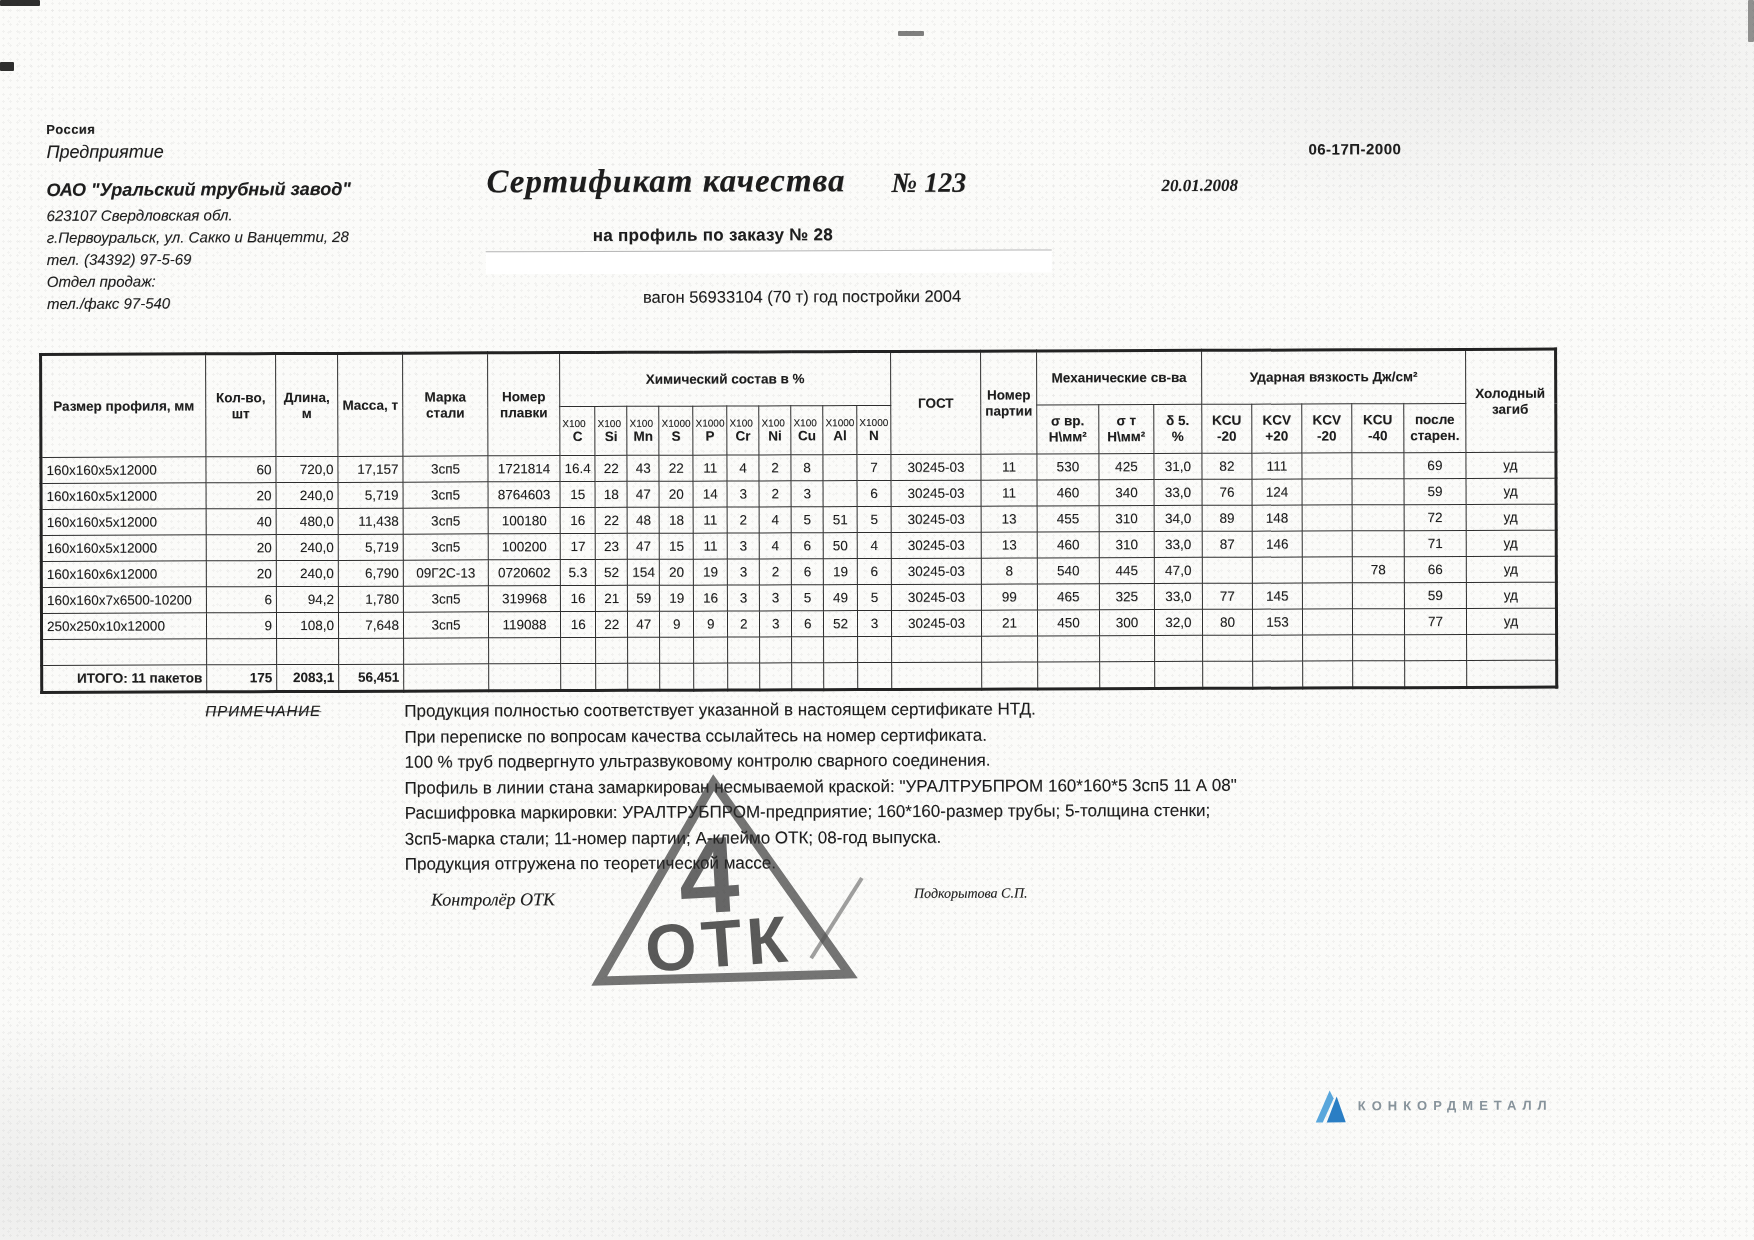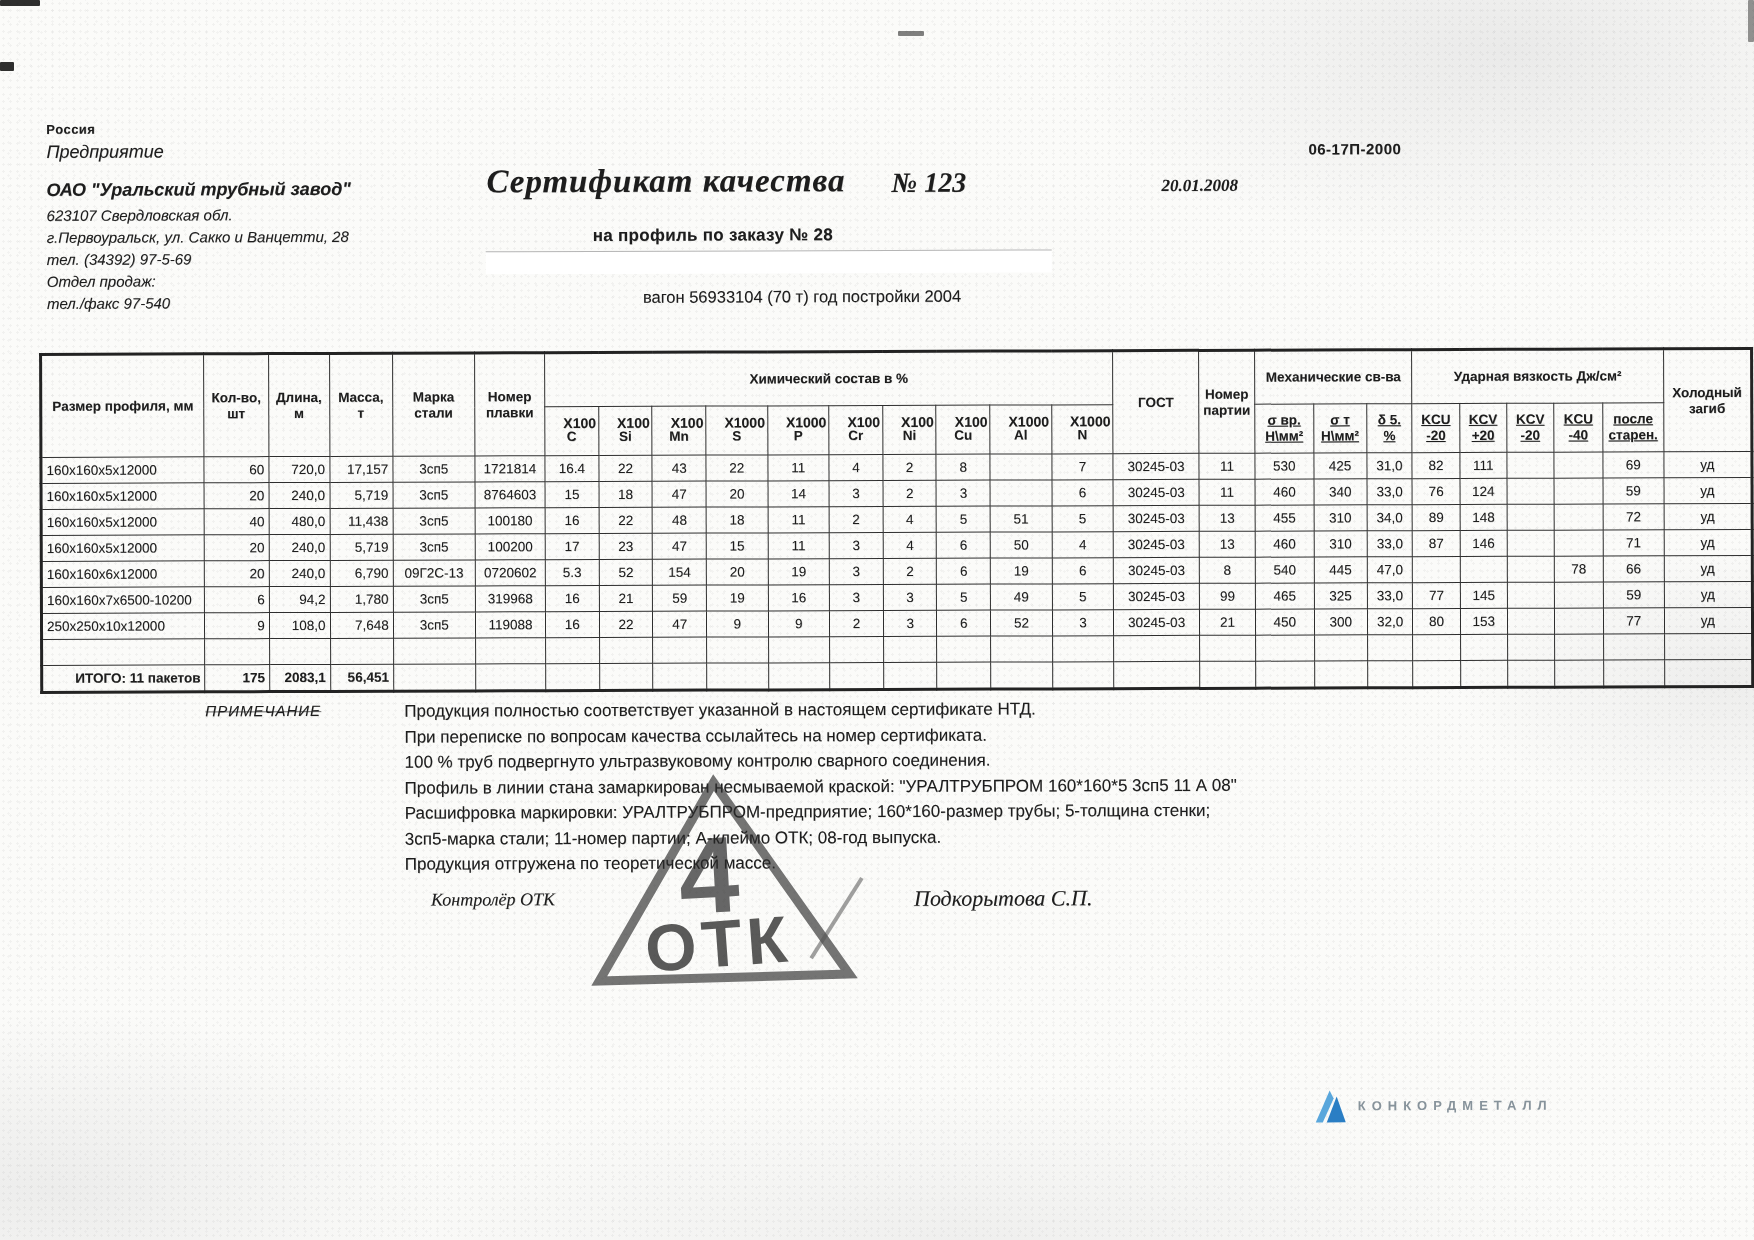--- a/index.html
+++ b/index.html
@@ -45,35 +45,35 @@
   .wagon{left:644px;top:287px;font-size:16.5px;}
 
   
   .cert-table{position:absolute;left:40px;top:350px;border-collapse:collapse;table-layout:fixed;
     font-size:13.5px;}
   .cert-table th,.cert-table td{border:1px solid #2e2e2e;padding:1px 4px;overflow:hidden;white-space:nowrap;}
   .cert-table{border:3px solid #232323;}
   .cert-table thead th{font-weight:bold;font-size:13.5px;white-space:normal;line-height:16px;vertical-align:middle;}
   .cert-table thead tr.r1 th{height:50px;}
   .cert-table thead tr.r2 th{height:46px;padding:1px 2px;}
-  .mult{font-size:14px;font-weight:bold;text-align:left;line-height:11px;padding-left:16px;}
+  .mult{font-size:10px;font-weight:normal;text-align:left;line-height:11px;}
   .elname{font-size:13.5px;font-weight:bold;line-height:15px;}
-  .sub2 div{line-height:16px;text-decoration:underline;}
+  .sub2 div{line-height:16px;}
   .cert-table tbody td{height:23px;}
   .al{text-align:left;} .ar{text-align:right;} .ac{text-align:center;}
   .row-empty td{height:28px;}
   .row-totals td{height:26px;font-weight:bold;text-align:right;}
 
   
   .note-label{left:205px;top:700px;font-style:italic;font-size:15px;letter-spacing:1px;text-decoration:line-through;text-decoration-color:rgba(40,40,40,0.45);}
   .notes{left:404px;top:697px;width:940px;font-size:17px;line-height:25.5px;}
 
   
   .sig-left{left:430px;top:888px;font-family:"Liberation Serif",serif;font-style:italic;font-size:18px;}
-  .sig-right{left:913px;top:886px;font-family:"Liberation Serif",serif;font-style:italic;font-size:22px;}
+  .sig-right{left:913px;top:886px;font-family:"Liberation Serif",serif;font-style:italic;font-size:14px;}
 
   
   .stamp{left:578px;top:760px;width:292px;height:234px;opacity:0.88;}
 
   
   .logo{left:1312px;top:1088px;display:flex;align-items:center;gap:10px;}
   .logo-text{font-size:13px;font-weight:bold;letter-spacing:6px;color:#87939b;}
 </style>
 </head>
 <body>

